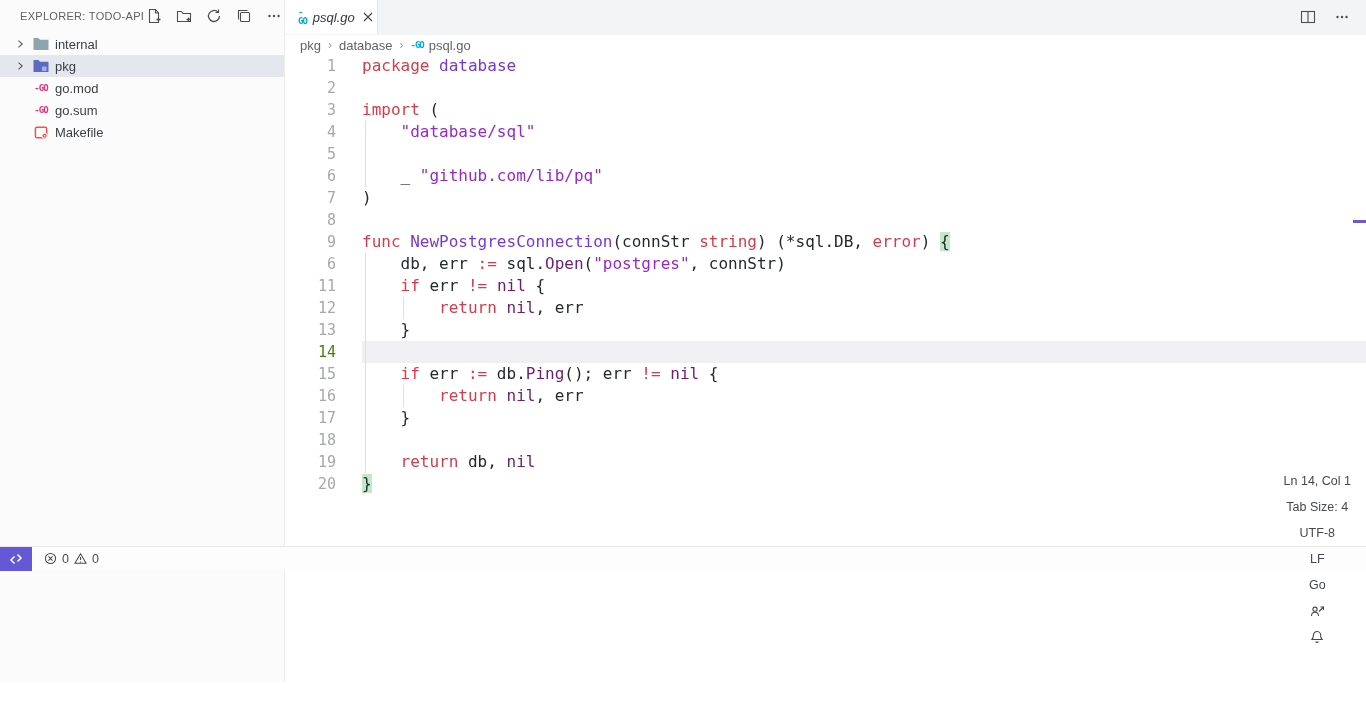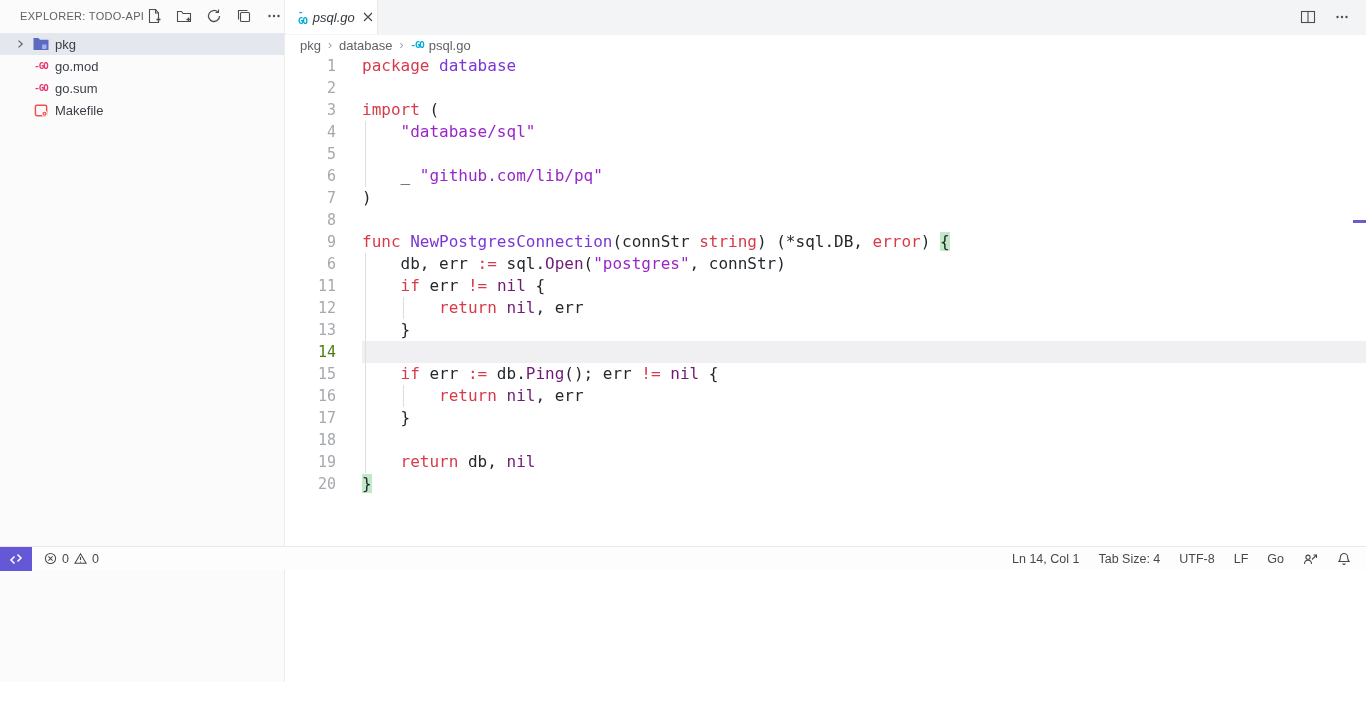--- a/index.html
+++ b/index.html
@@ -56,21 +56,21 @@
   .guide { position:absolute; top:0; bottom:0; width:1px; background:#dedee1; }
   .overview-dash { position:absolute; right:0; top:165px; width:13px; height:3px; }
 
   
   .statusbar { position:absolute; left:0; bottom:0; width:1366px; height:24px; background:#fdfdfd;
                border-top:1px solid #e8e8e8; display:flex; align-items:center;
                font-size:12.5px; color:#45494e; }
   .remote { width:32px; height:24px; display:flex; align-items:center; justify-content:center;
             cursor:pointer; flex:0 0 auto; }
   .sb-group { display:flex; align-items:center; gap:5px; margin-left:12px; cursor:pointer; }
-  .sb-right { margin-left:auto; display:flex; align-items:center; gap:19px; padding-right:15px; }
+  .sb-right { margin-left:auto; display:flex; align-items:center; gap:12px; padding-right:15px;flex-direction:column; }
   .sb-item { cursor:pointer; display:flex; align-items:center; }
 </style>
 <style>.tok-k{color:#d73a49}.tok-s{color:#9a26c9}.tok-f{color:#7a36d6}.tok-b{color:#701a75}.tok-d{color:#24292e}.tok-m{color:#24292e;background:#c3e8c8}.editor{color:#24292e}</style></head>
 <body>
 
 <div class="app">
 
   <aside class="sidebar">
     <div class="sidebar-header">
       <span class="sidebar-title">EXPLORER: TODO-API</span>
@@ -103,20 +103,33 @@
         <span class="icon-btn">
           <svg width="16" height="16" viewBox="0 0 16 16" fill="#4d4d4d">
             <circle cx="3.5" cy="8" r="1.2"></circle>
               <circle cx="8" cy="8" r="1.2"></circle>
               <circle cx="12.5" cy="8" r="1.2"></circle>
           </svg>
         </span>
       </div>
     </div>
     <div class="tree" id="tree">
+        <div class="tree-row">
+          <span class="twisty">
+            <svg width="12" height="12" viewBox="0 0 16 16">
+              <path d="M6 3.5l5 4.5-5 4.5" fill="none" stroke="#5a5a5a" stroke-width="1.5"></path>
+            </svg>
+          </span>
+          <span class="fi">
+            <svg width="16" height="14" viewBox="0 0 16 14">
+              <path d="M.5 1h5l1.5 1.8h8.5V13H.5z" fill="#90a4ae"></path>
+            </svg>
+          </span>
+          <span class="lbl">internal</span>
+        </div>
         <div class="tree-row selected">
           <span class="twisty">
             <svg width="12" height="12" viewBox="0 0 16 16">
               <path d="M6 3.5l5 4.5-5 4.5" fill="none" stroke="#5a5a5a" stroke-width="1.5"></path>
             </svg>
           </span>
           <span class="fi">
             <svg width="16" height="14" viewBox="0 0 16 14">
               <path d="M.5 1h5l1.5 1.8h8.5V13H.5z" fill="#5c6bc0"></path>
               <rect x="9" y="7.5" width="4.5" height="4.5" rx="0.8" fill="#a3b0ef"></rect>

